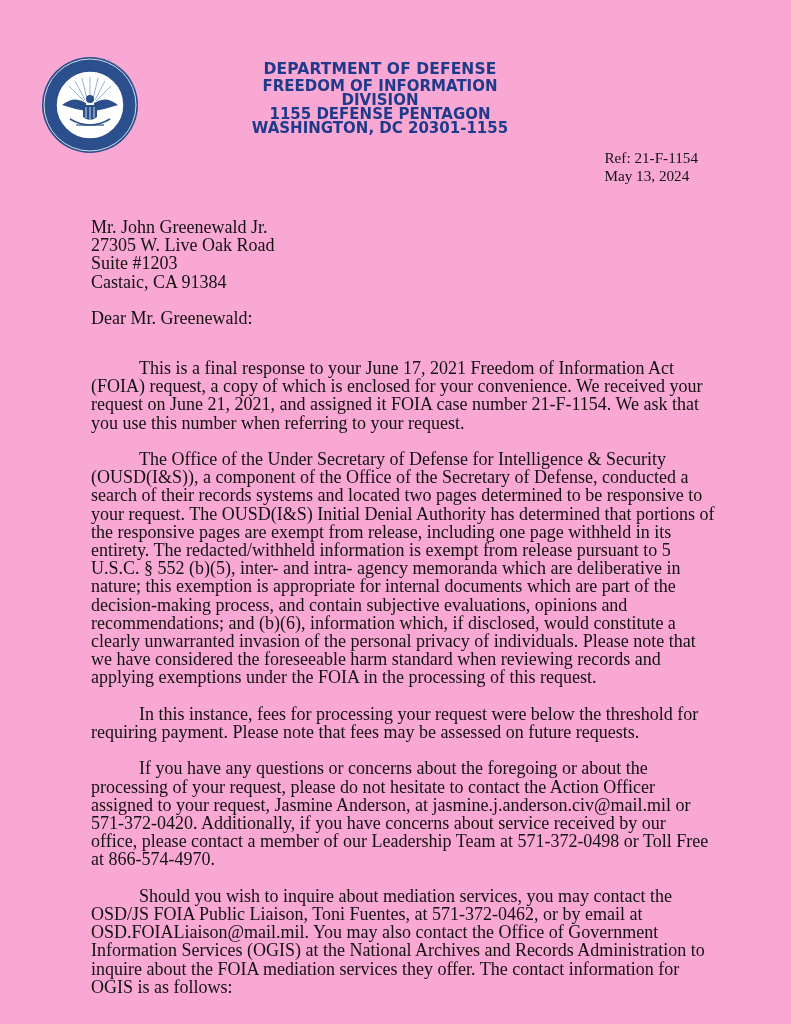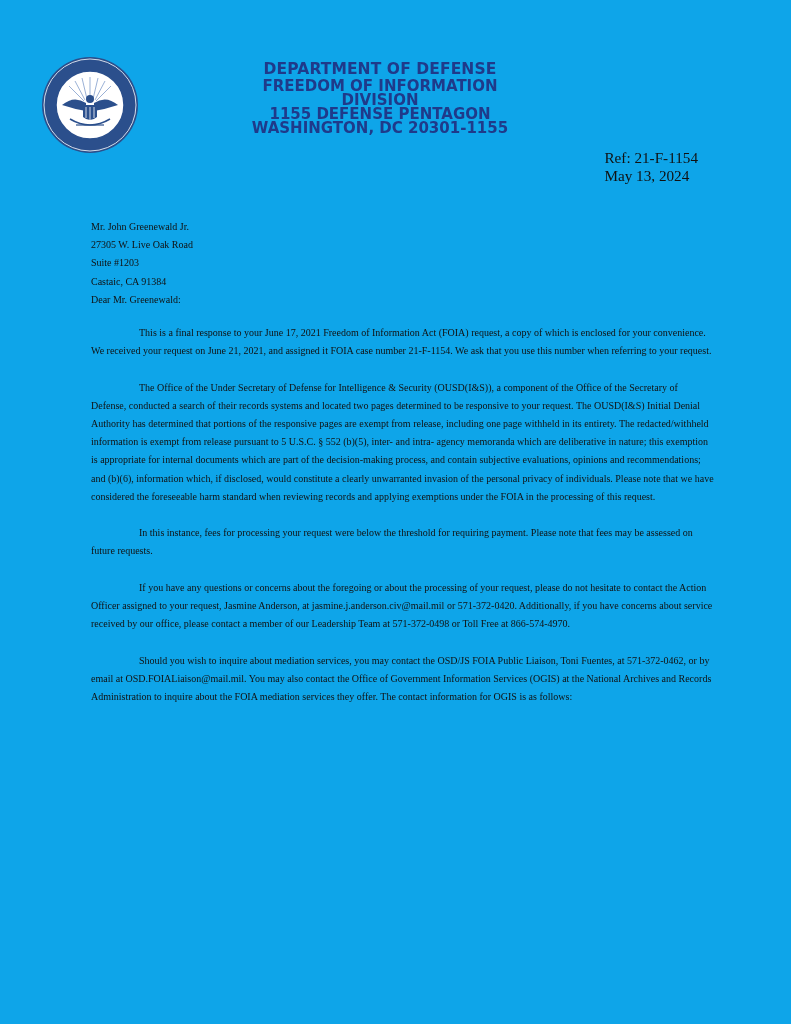--- a/index.html
+++ b/index.html
@@ -1,36 +1,36 @@
 <!DOCTYPE html>
 <html><head>
   <meta charset="utf-8">
   <style>
     html, body { margin: 0; padding: 0; background: #ffffff; }
     body { width: 791px; height: 1024px; position: relative; overflow: hidden; }
-    .page { position: absolute; inset: 0; background: #0ea5e9; }
+    .page { position: absolute; inset: 0; background: #f9a8d4; }
     .seal { position: absolute; left: 40px; top: 55px; width: 100px; height: 100px; }
     .letterhead {
       position: absolute; left: 245px; top: 60px; width: 270px; text-align: center;
       font-family: "DejaVu Sans", sans-serif; font-weight: bold; color: #1f3a8a;
     }
     .lh-title { font-size: 15.5px; line-height: 19px; letter-spacing: 0.1px; }
     .lh-sub { font-size: 15px; line-height: 14px; }
     .ref-block {
       position: absolute; right: 93px; top: 149px; text-align: left;
       font-family: "Liberation Serif", serif; font-size: 15.2px; line-height: 18px; color: #111;
     }
     .body-text {
       position: absolute; left: 91px; top: 218px; width: 624px;
-      font-family: "Liberation Serif", serif; font-size: 10px; line-height: 18.2px; color: #111;
+      font-family: "Liberation Serif", serif; font-size: 18px; line-height: 18.2px; color: #111;
     }
     .address div { white-space: nowrap; }
-    .salutation { }
+    .salutation { margin-top: 18px; }
     .para { margin-top: 18.2px; text-indent: 48px; text-align: left; }
-    .para.first { margin-top: 15px; }
+    .para.first { margin-top: 32px; }
   </style>
 </head>
 <body>
 
 <div class="page">
 
   <svg class="seal" viewBox="0 0 100 100">
     <circle cx="50" cy="50" r="48" fill="#2b4f8c"></circle>
     <circle cx="50" cy="50" r="46" fill="none" stroke="#ffffff" stroke-width="0.8"></circle>
     <circle cx="50" cy="50" r="34" fill="#ffffff"></circle>

